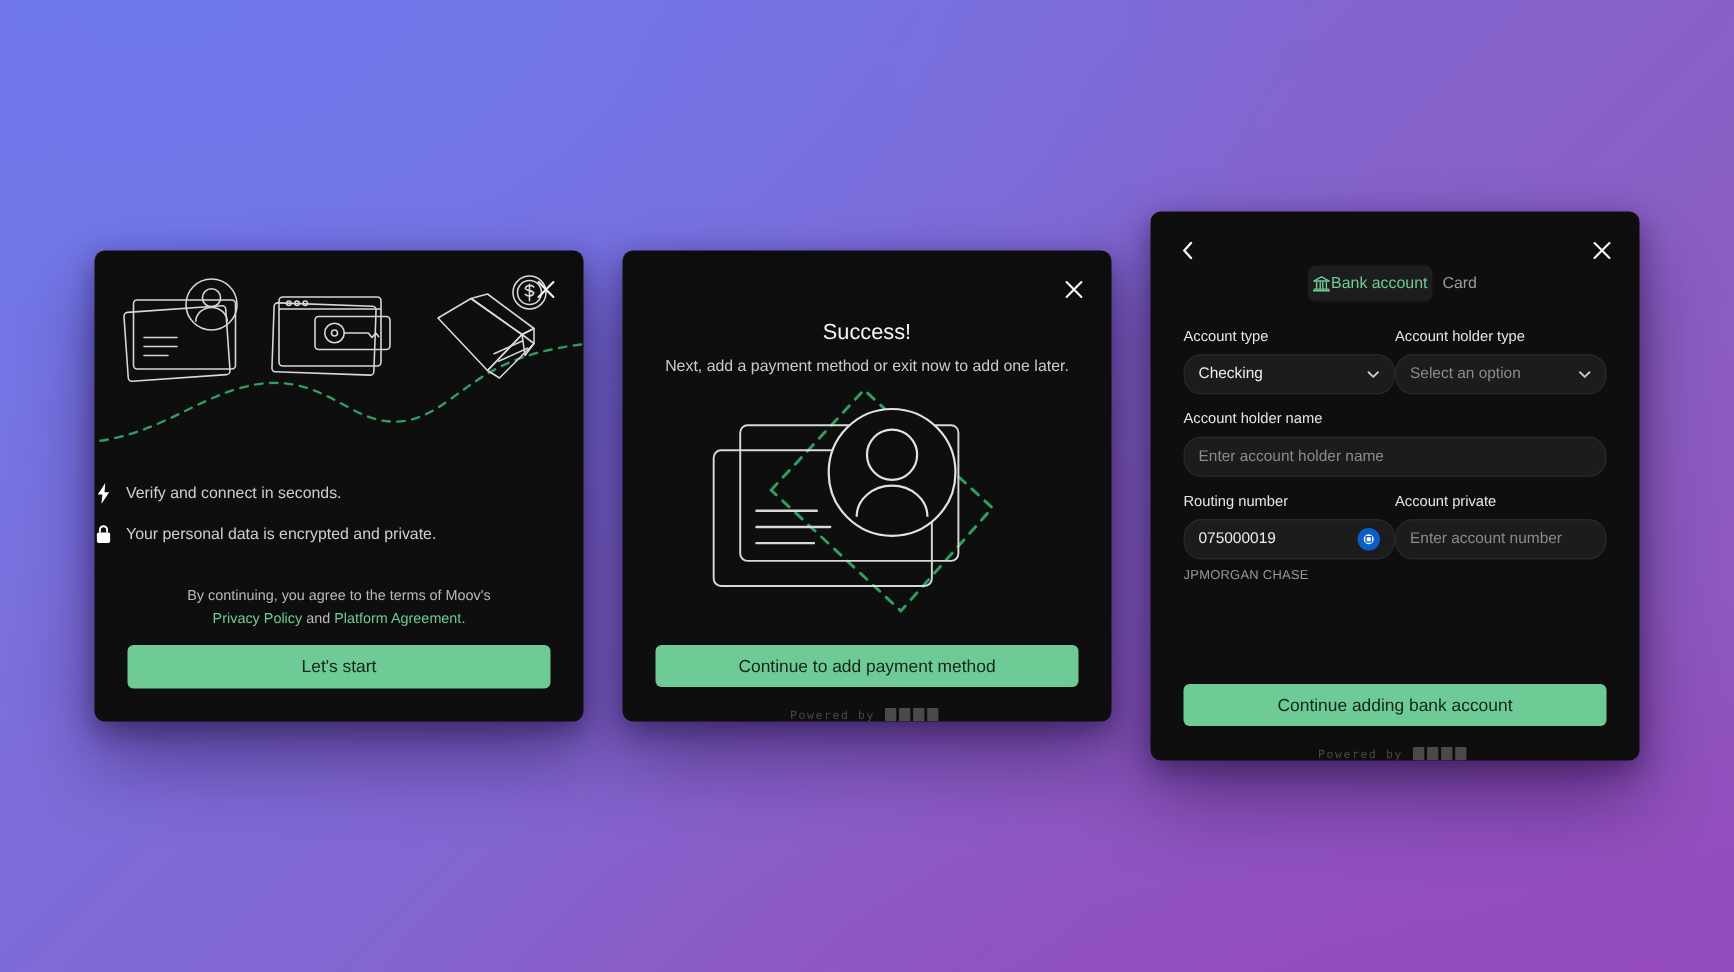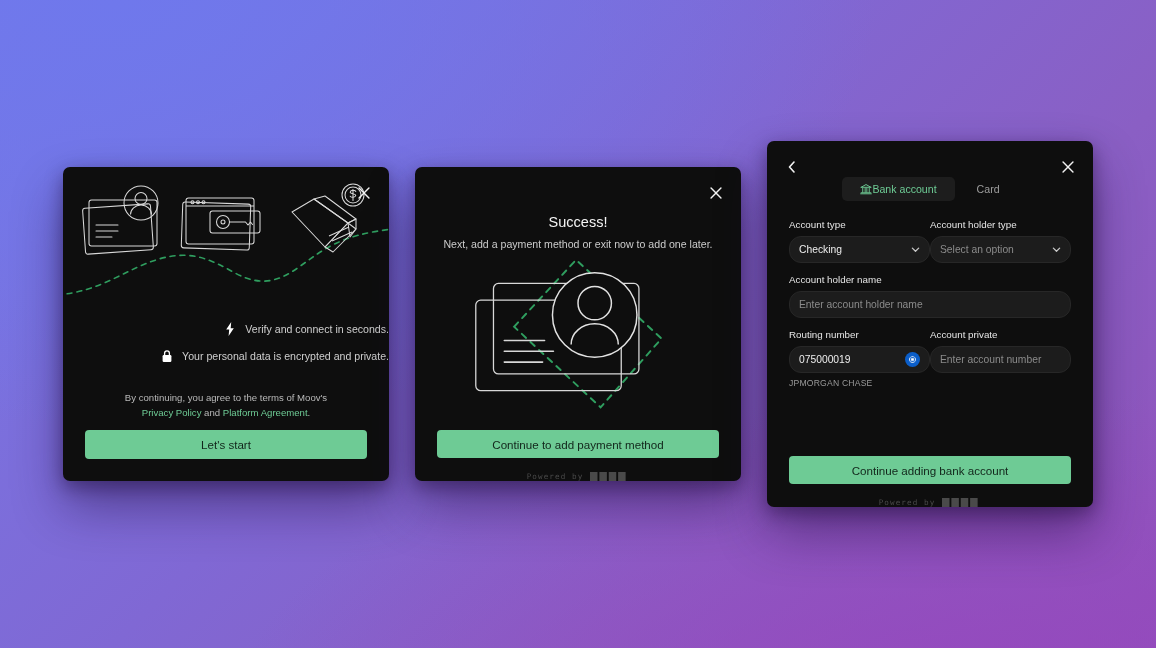--- a/index.html
+++ b/index.html
@@ -55,21 +55,21 @@
     color: #ededed;
     font-size: 13.4px;
     line-height: 19px;
     padding: 0 30px;
     margin-top: 14px;
     font-weight: 400;
   }
   .c1-headline b { font-weight: 700; color: #fff; }
   .bullets { margin-top: 17px; display: flex; flex-direction: column; gap: 13px; }
   .bullet {
-    display: flex; align-items: center; justify-content: flex-end;
+    display: flex; align-items: center; justify-content: flex-start;
     gap: 9px;
     color: #cfcfcf; font-size: 10.6px;
   }
   .bullet .bi { width: 12px; height: 14px; display:flex; align-items:center; justify-content:center; color:#ffffff; }
   .bullet .bi svg { width: 100%; height: 100%; }
   .c1-legal {
     margin-top: auto;
     text-align: center;
     font-size: 9.6px;
     color: #b9b9b9;
@@ -118,21 +118,21 @@
   .powered .pw-logo svg { height: 9px; display: block; }
 
   
   .tabs {
     margin: 36px auto 0;
     display: flex; align-items: center; gap: 4px;
     background: transparent;
   }
   .tab {
     display: flex; align-items: flex-start; 
-    padding: 6px 18px;
+    padding: 6px 3px;
     border-radius: 5px;
     font-size: 10.6px;
     color: #9d9d9d;
     cursor: pointer;
     background: transparent;
     border: none;
     font-family: "Liberation Sans", sans-serif;
   }
   .tab.active { background: #1d1d1d; color: #6ecb95; }
   .tab .tic { width: 12px; height: 12px; display:flex; }

